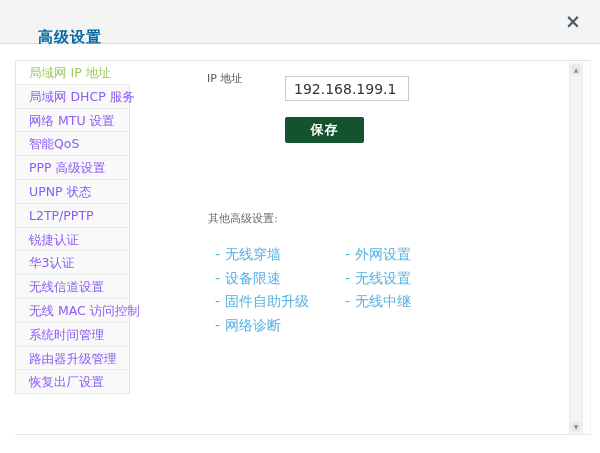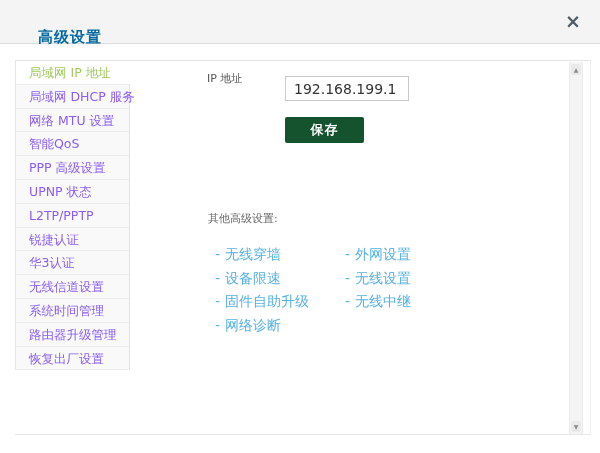--- a/index.html
+++ b/index.html
@@ -76,20 +76,21 @@
     <span class="s-item active">局域网 IP 地址</span>
     <span class="s-item">局域网 DHCP 服务</span>
     <span class="s-item">网络 MTU 设置</span>
     <span class="s-item">智能QoS</span>
     <span class="s-item">PPP 高级设置</span>
     <span class="s-item">UPNP 状态</span>
     <span class="s-item">L2TP/PPTP</span>
     <span class="s-item">锐捷认证</span>
     <span class="s-item">华3认证</span>
     <span class="s-item">无线信道设置</span>
+    <span class="s-item">无线 MAC 访问控制</span>
     <span class="s-item">系统时间管理</span>
     <span class="s-item">路由器升级管理</span>
     <span class="s-item">恢复出厂设置</span>
   </div>
 
   <div class="content">
     <span class="ip-label">IP 地址</span>
     <input class="ip-input" type="text" value="192.168.199.1" style="">
     <button class="save-btn">保存</button>
 

